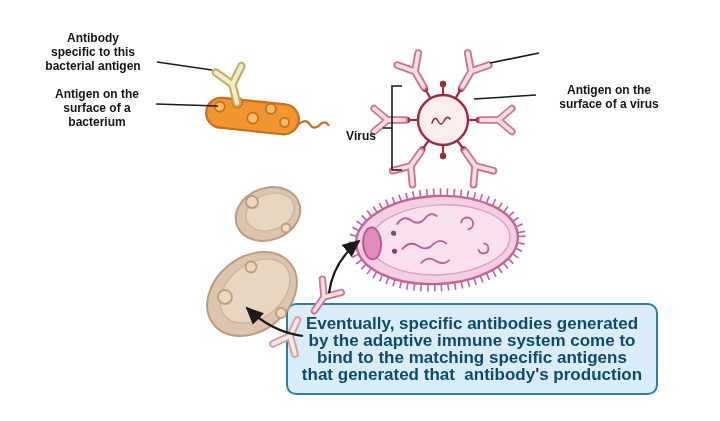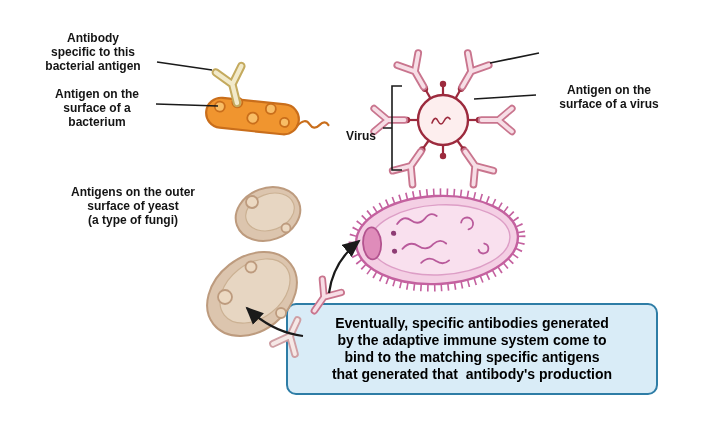--- a/index.html
+++ b/index.html
@@ -12,21 +12,21 @@
     line-height:14px; color:#141414; text-align:center; white-space:pre-line;
   }
   .italic { font-style:italic; }
   .art { position:absolute; left:0; top:0; z-index:2; pointer-events:none; }
   .summary-box {
     position:absolute; z-index:1; left:286px; top:303px; width:372px; height:92px;
     box-sizing:border-box; background:#d9ecf7; border:2px solid #2e7da6;
     border-radius:10px; display:flex; align-items:center; justify-content:center;
   }
   .summary-text {
-    font-weight:bold; font-size:14px; line-height:17px; color:#000000;
+    font-weight:bold; font-size:17px; line-height:17px; color:#0c4a6e;
     text-align:center; white-space:pre-wrap;
   }
 </style>
 </head>
 <body>
 
 <div class="stage">
 
   <div class="summary-box">
     <div class="summary-text">Eventually, specific antibodies generated
@@ -144,18 +144,15 @@
   <div class="label" style="left:38px; top:87px; width:118px;">Antigen on the
 surface of a
 bacterium</div>
 
 
   <div class="label" style="left:539px; top:83px; width:140px;">Antigen on the
 surface of a virus</div>
 
   <div class="label" style="left:341px; top:121px; width:40px;margin-top:8px;">Virus</div>
 
-  <div class="label" style="left:52px; top:185px; width:162px;">Antigens on the outer
-surface of yeast
-(a type of fungi)</div>
 
 
 </div>
 
 </body></html>

